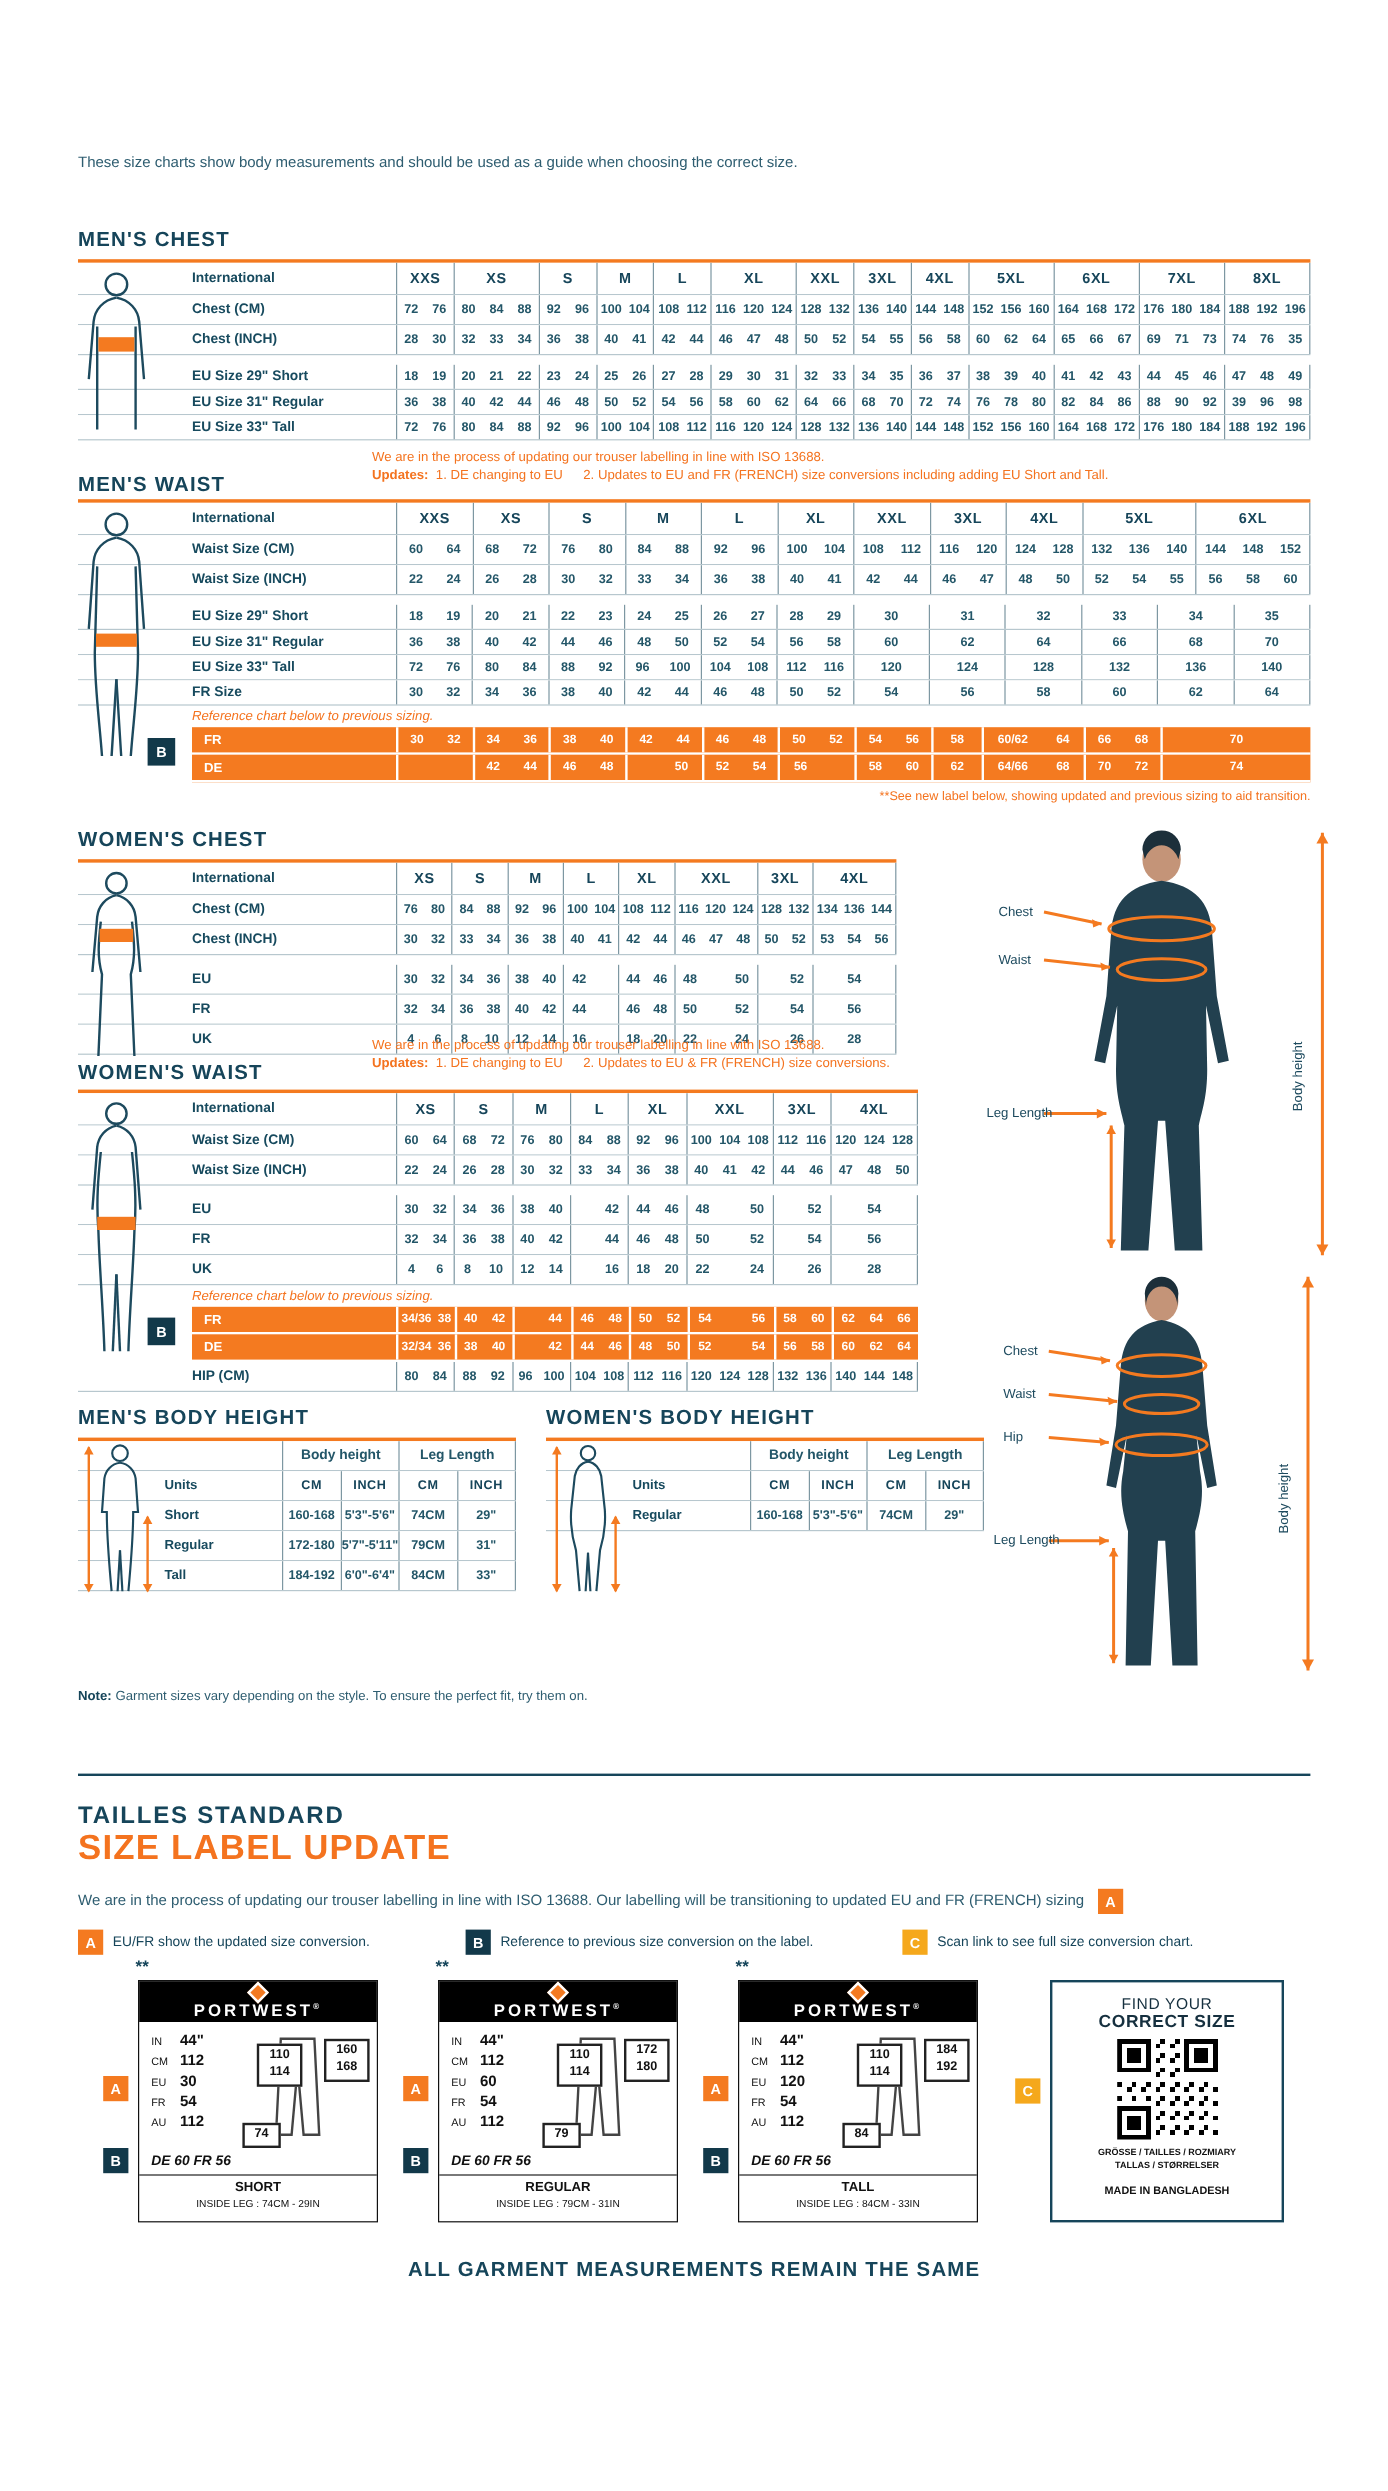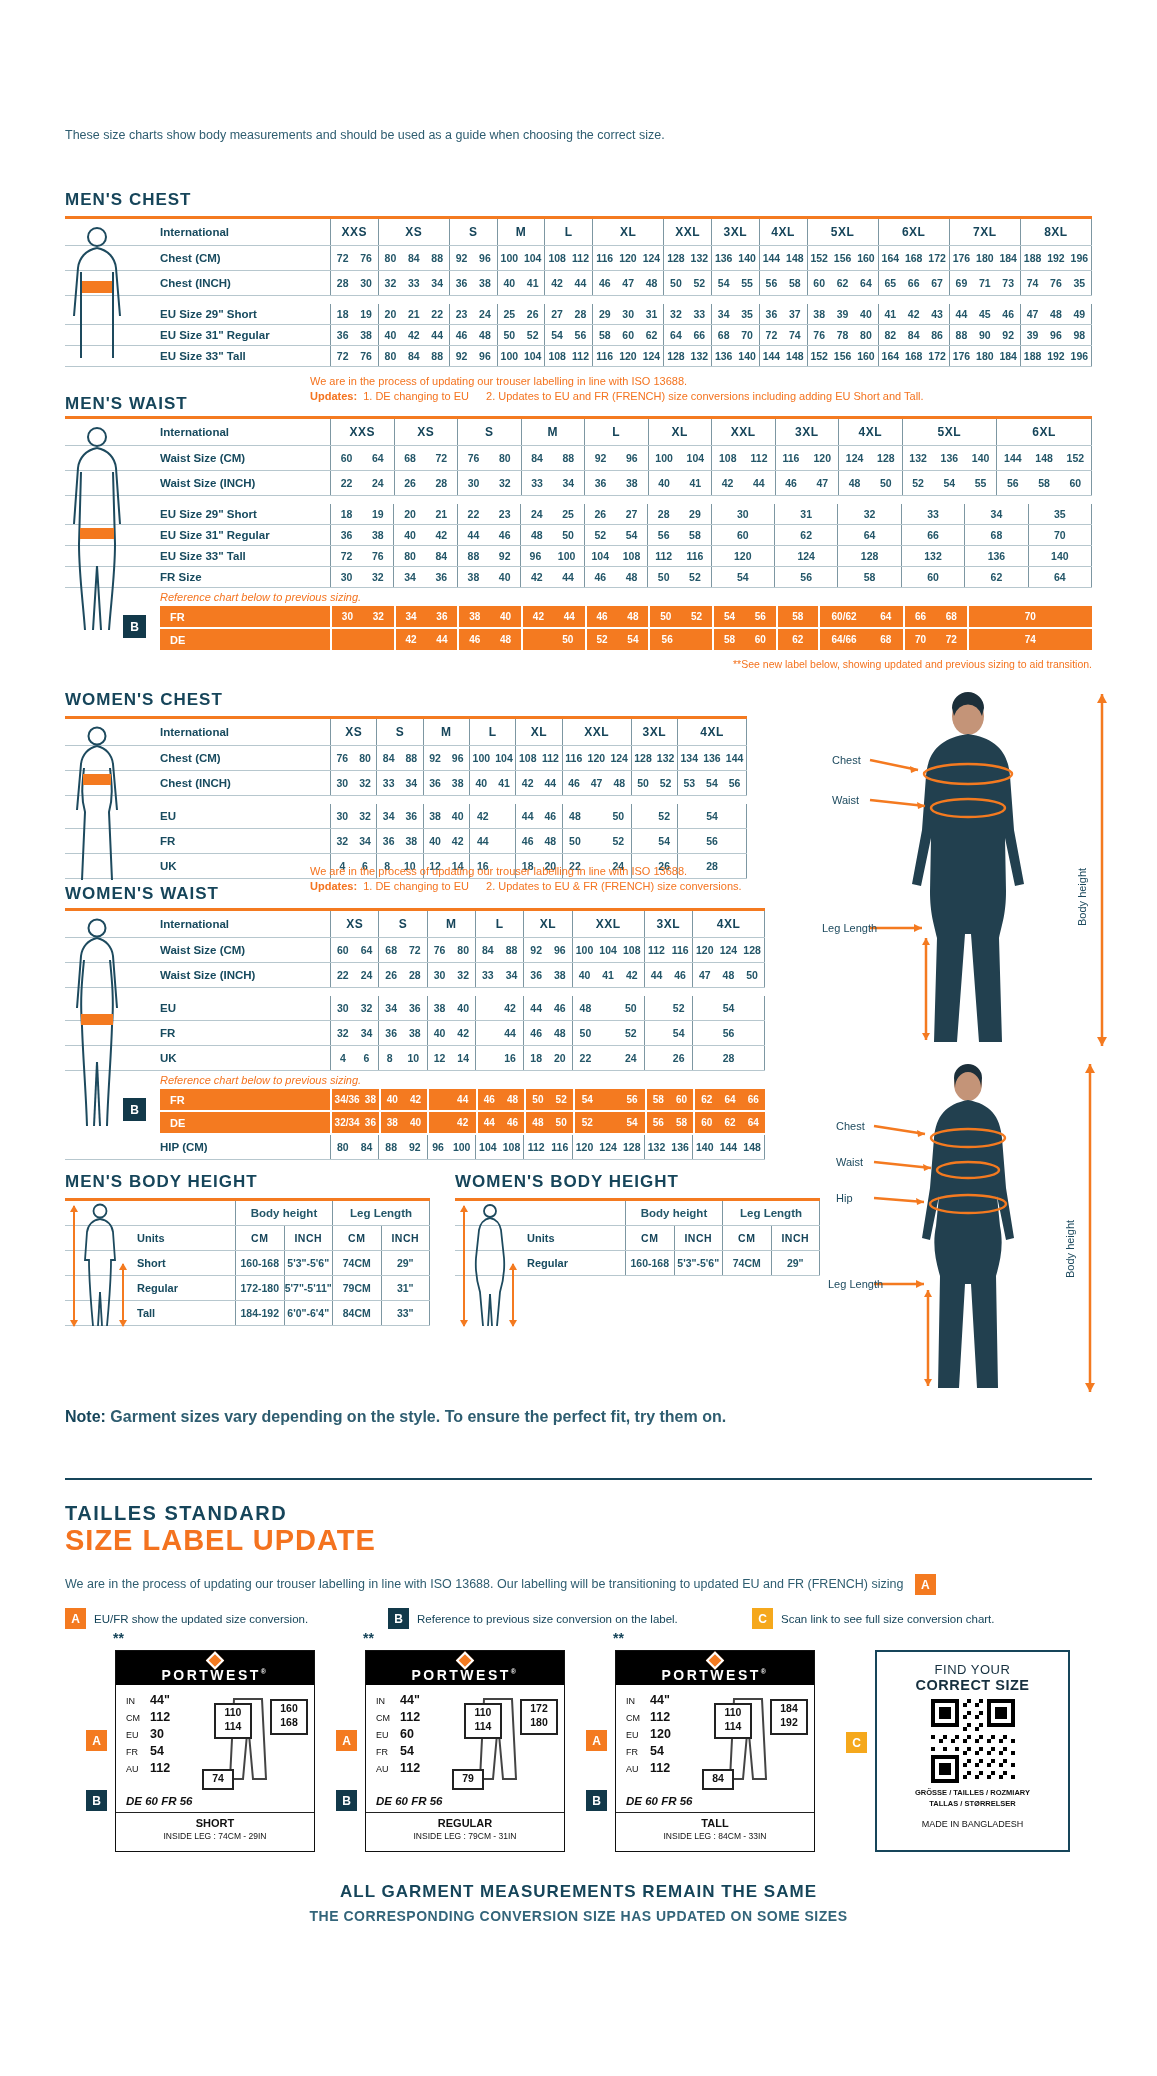--- a/index.html
+++ b/index.html
@@ -48,21 +48,21 @@
   .t-small .t-row{height:24px;}
 
   
   .fig-icon{position:absolute;left:2px;top:8px;pointer-events:none;}
 
   
   .dlabel{position:absolute;font-size:11px;color:#1d4a5e;font-weight:400;}
   .vlabel{position:absolute;font-size:11px;color:#1d4a5e;writing-mode:vertical-rl;transform:rotate(180deg);}
 
   
-  .note-line{font-size:16px;color:#2e5d70;font-weight:bold;}
+  .note-line{font-size:11px;color:#2e5d70;}
   .note-line b{color:#16455a;}
   .divider{position:absolute;height:2px;background:#16455a;}
 
   
   .ind1{font-size:20px;font-weight:700;letter-spacing:1.5px;color:#16455a;}
   .ind2{font-size:29px;font-weight:700;letter-spacing:1px;color:#f4731f;}
   .ipara{font-size:12.5px;color:#2e5d70;}
   .badge{display:inline-flex;width:21px;height:21px;align-items:center;justify-content:center;
          color:#fff;font-weight:700;font-size:12px;}
   .badge.a{background:#f47a20;}
@@ -85,21 +85,21 @@
   .cprev{position:absolute;left:10px;font-size:11.5px;font-weight:700;font-style:italic;white-space:nowrap;}
   .cfoot{position:absolute;left:0;right:0;bottom:0;height:38px;border-top:1px solid #222;text-align:center;}
   .cfit{font-size:11px;font-weight:700;margin-top:4px;}
   .cleg{font-size:8.5px;margin-top:2px;}
 
   
   .qrcard{position:absolute;width:195px;height:202px;border:2px solid #16455a;background:#fff;box-sizing:border-box;text-align:center;color:#16303f;}
   .qr1{font-size:13px;margin-top:10px;letter-spacing:.5px;}
   .qr2{font-size:14.5px;font-weight:700;letter-spacing:.5px;}
   .qlangs{font-size:7.5px;font-weight:700;line-height:11px;color:#111;}
-  .qmade{font-size:9px;font-weight:400;margin-top:10px;color:#111;}
+  .qmade{font-size:9px;font-weight:700;margin-top:10px;color:#111;}
 
   .footer1{position:absolute;left:0;width:1157px;text-align:center;font-size:17px;font-weight:700;
            letter-spacing:1px;color:#16455a;}
   .footer2{position:absolute;left:0;width:1157px;text-align:center;font-size:14px;font-weight:700;
            letter-spacing:.5px;color:#33657a;}
 </style>
 </head>
 <body>
 
 <div class="page">
@@ -1903,15 +1903,14 @@
         <rect x="20" y="19" width="1" height="1" fill="#000"></rect>
       </svg>
     <div class="qlangs">
       <div>GRÖSSE / TAILLES / ROZMIARY</div>
       <div>TALLAS / STØRRELSER</div>
     </div>
     <div class="qmade">MADE IN BANGLADESH</div>
   </div>
 
   <div class="footer1" style="top:1882px;">ALL GARMENT MEASUREMENTS REMAIN THE SAME</div>
-  <div class="footer2" style="top:1908px;">THE CORRESPONDING CONVERSION SIZE HAS UPDATED ON SOME SIZES</div>
 
 </div>
 
 </body></html>

